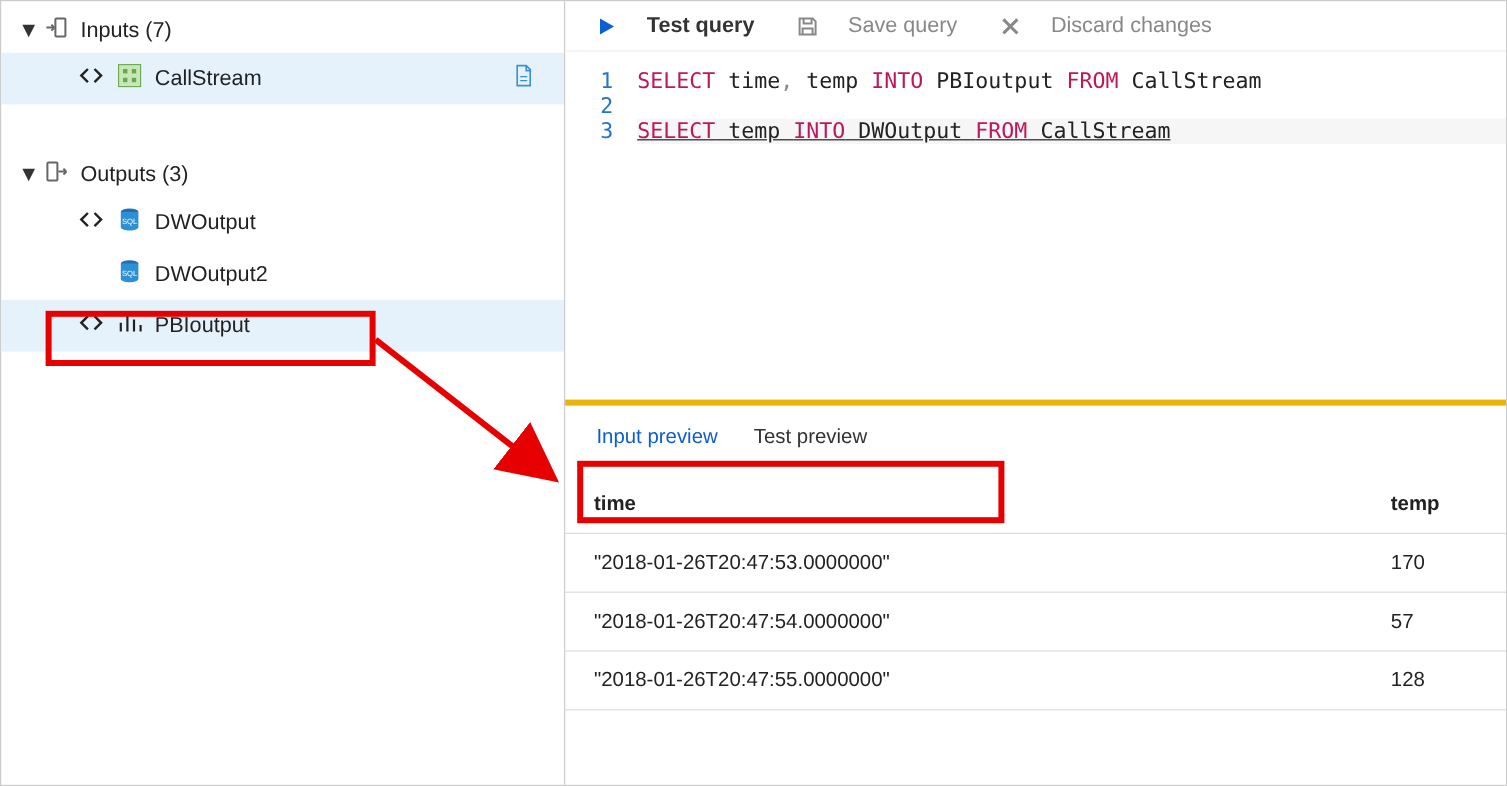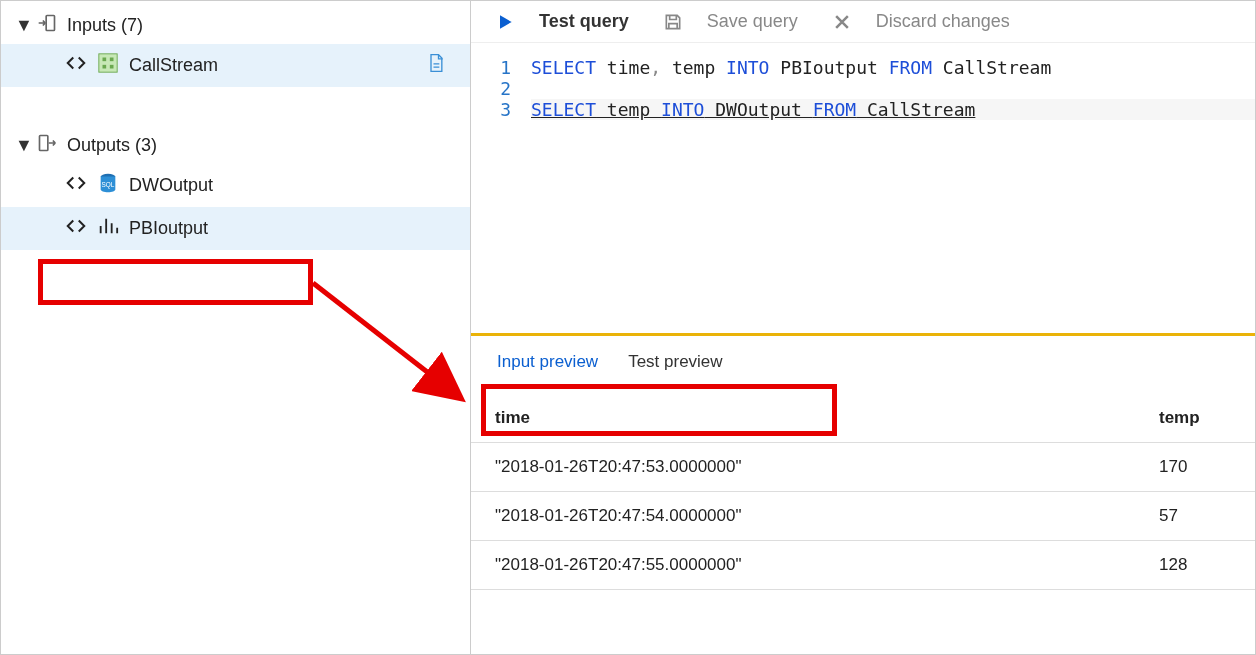--- a/index.html
+++ b/index.html
@@ -18,23 +18,23 @@
   .main { flex:1; display:flex; flex-direction:column; }
   .toolbar { display:flex; align-items:center; gap:34px; padding:10px 10px 10px 24px; border-bottom:1px solid #eee; font-size:18px; }
   .toolbar .btn { display:flex; align-items:center; gap:24px; color:#888; cursor:pointer; }
   .toolbar .btn.primary { color:#333; font-weight:600; }
   .toolbar .btn svg { width:20px; height:20px; }
   .editor { flex:0 0 auto; padding:14px 0 0 0; font-family: Consolas, Menlo, monospace; font-size:18px; height:290px; position:relative; }
   .editor .ln { display:flex; }
   .editor .gutter { width:60px; text-align:right; padding-right:20px; color:#2674c7; user-select:none; }
   .editor .code { white-space:pre; flex:1; padding-right:10px; }
   .editor .ln.cur .code { background:#f6f6f6;text-decoration:underline; }
-  .kw { color:#1d4ed8; }
+  .kw { color:#be185d; }
   .sep { color:#888; }
-  .bottom { border-top:3px solid #eab308; }
+  .bottom { border-top:5px solid #eab308; }
   .tabs { display:flex; gap:26px; padding:12px 24px; font-size:17px; }
   .tabs .tab { padding:4px 2px 10px 2px; cursor:pointer; color:#333; }
   .tabs .tab.active { color:#0b5fd0; }
   .showing { margin:0 24px 12px 24px; padding:14px 10px; font-size:17px; }
   .table { width:100%; border-collapse:collapse; }
   .table th, .table td { text-align:left; padding:14px 24px; border-bottom:1px solid #ddd; font-size:17px; font-weight:400; }
   .table th { font-weight:700; }
   
   .anno-box { position:absolute; border:5px solid #e60000; pointer-events:none; }
   .anno-svg { position:absolute; pointer-events:none; }
@@ -102,20 +102,30 @@
       <span class="type-icon">
         <svg viewBox="0 0 24 24">
             <ellipse cx="12" cy="5" rx="8" ry="3" fill="#1f6fb2"></ellipse>
             <path d="M4 5v14c0 1.7 3.6 3 8 3s8-1.3 8-3V5" fill="#2d8fd6"></path>
             <text x="12" y="16" text-anchor="middle" font-size="7" fill="#fff" font-family="Arial">SQL</text>
           </svg>
       </span>
       <span>DWOutput</span>
     </div>
 
+    <div class="tree-item indent-extra">
+      <span class="type-icon">
+        <svg viewBox="0 0 24 24">
+            <ellipse cx="12" cy="5" rx="8" ry="3" fill="#1f6fb2"></ellipse>
+            <path d="M4 5v14c0 1.7 3.6 3 8 3s8-1.3 8-3V5" fill="#2d8fd6"></path>
+            <text x="12" y="16" text-anchor="middle" font-size="7" fill="#fff" font-family="Arial">SQL</text>
+          </svg>
+      </span>
+      <span>DWOutput2</span>
+    </div>
 
     <div class="tree-item selected">
       <span class="code-icon">
         <svg viewBox="0 0 24 24" fill="none" stroke="#222" stroke-width="2.2">
             <path d="M9 18l-6-6 6-6M15 6l6 6-6 6"></path>
           </svg>
       </span>
       <span class="type-icon">
         <svg viewBox="0 0 24 24" fill="none" stroke="#222" stroke-width="2">
             <path d="M4 20V12M10 20V4M16 20V9M22 20V14"></path>

